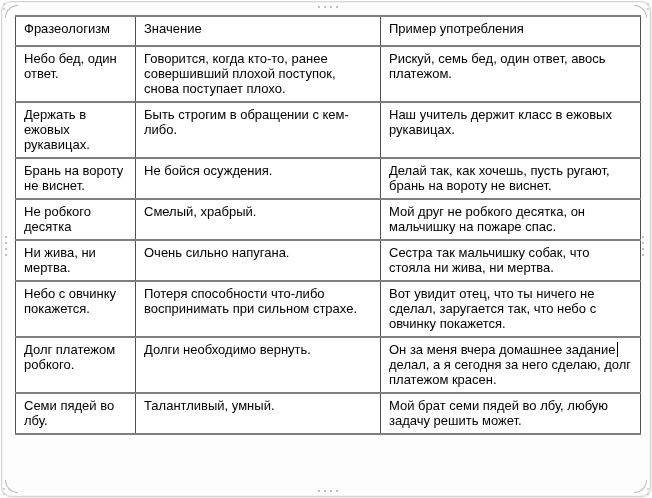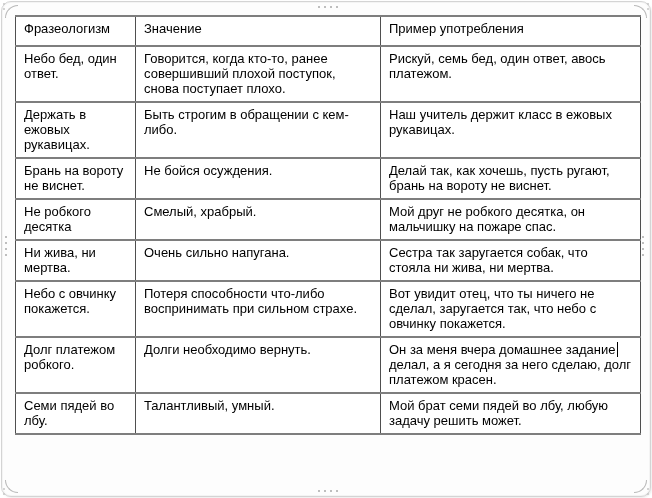--- a/index.html
+++ b/index.html
@@ -149,21 +149,21 @@
         <td>Делай так, как хочешь, пусть ругают, брань на вороту не виснет.</td>
       </tr>
       <tr>
         <td>Не робкого десятка</td>
         <td>Смелый, храбрый.</td>
         <td>Мой друг не робкого десятка, он мальчишку на пожаре спас.</td>
       </tr>
       <tr>
         <td>Ни жива, ни мертва.</td>
         <td>Очень сильно напугана.</td>
-        <td>Сестра так заругается собак, что стояла ни жива, ни мертва.</td>
+        <td>Сестра так мальчишку собак, что стояла ни жива, ни мертва.</td>
       </tr>
       <tr>
         <td>Небо с овчинку покажется.</td>
         <td>Потеря способности что-либо воспринимать при сильном страхе.</td>
         <td>Вот увидит отец, что ты ничего не сделал, заругается так, что небо с овчинку покажется.</td>
       </tr>
       <tr>
         <td>Долг платежом робкого.</td>
         <td>Долги необходимо вернуть.</td>
         <td class="rel">

